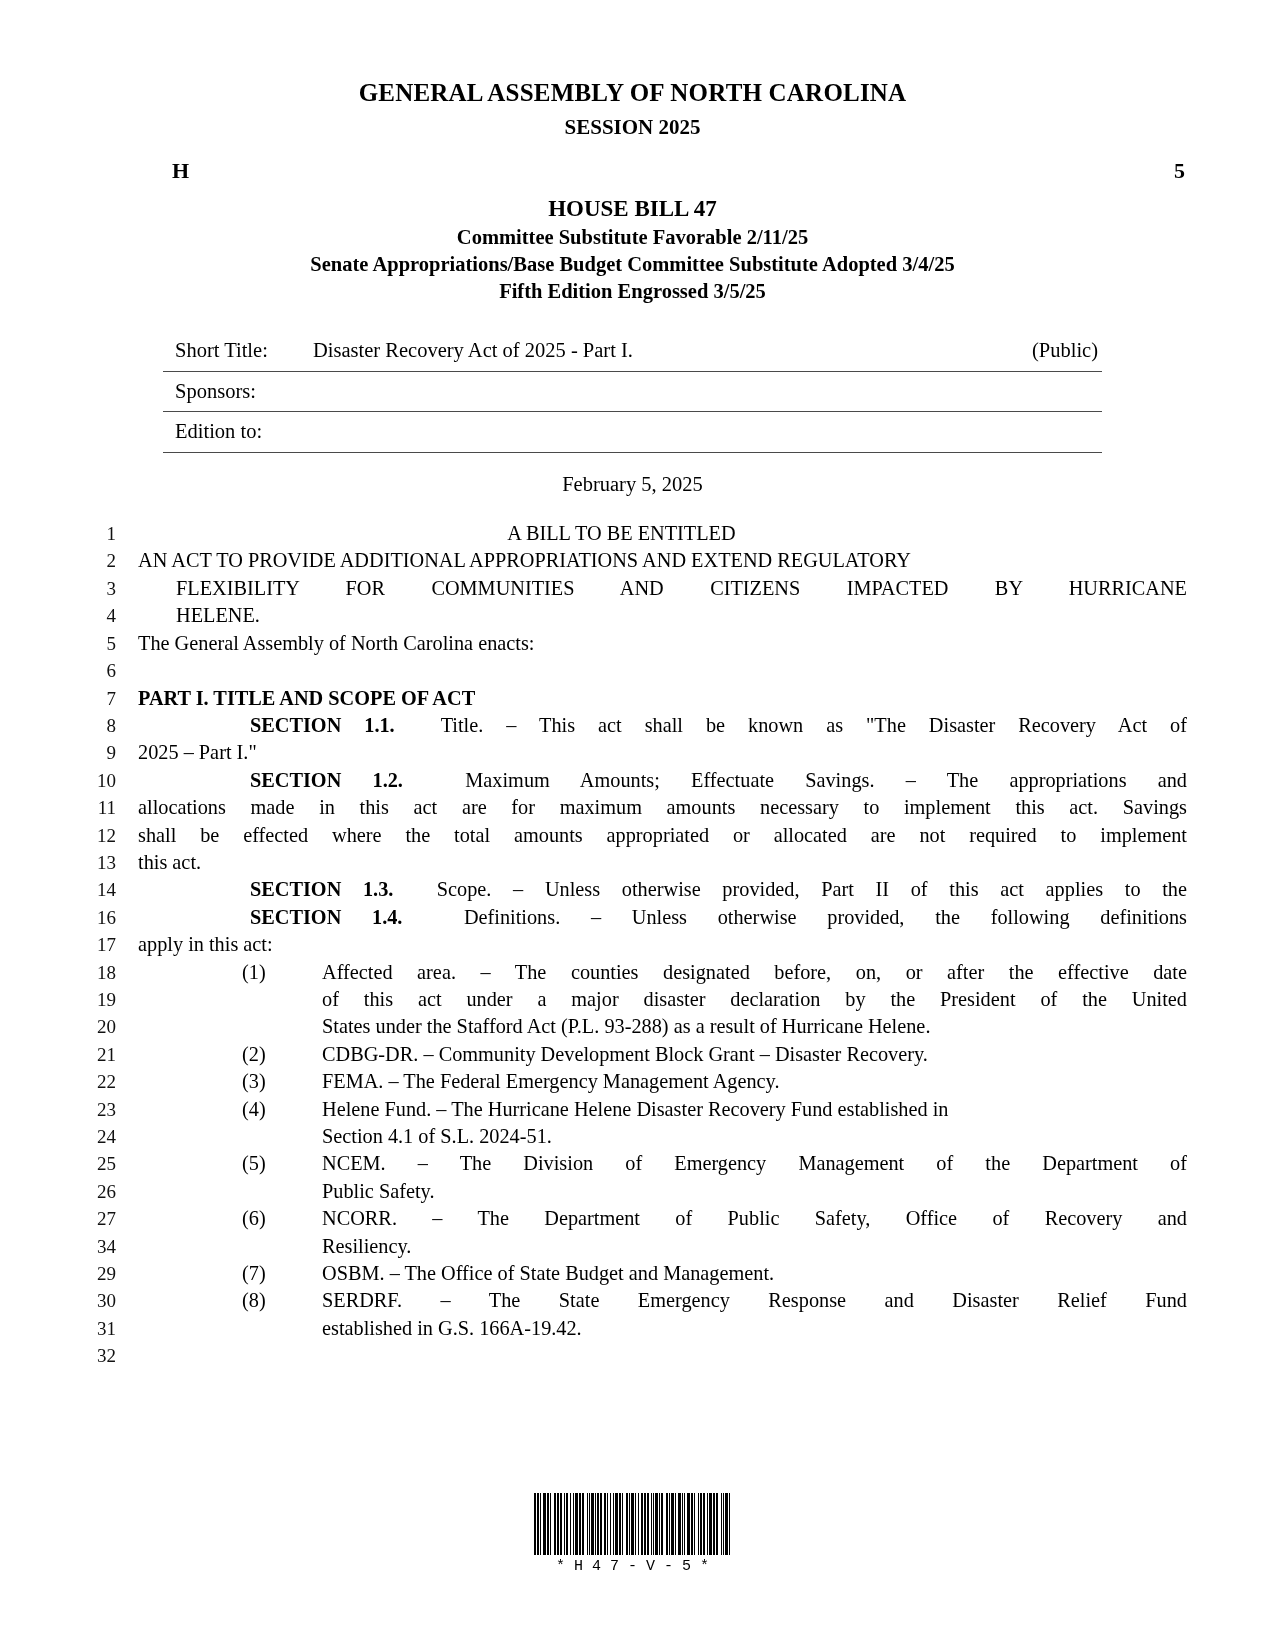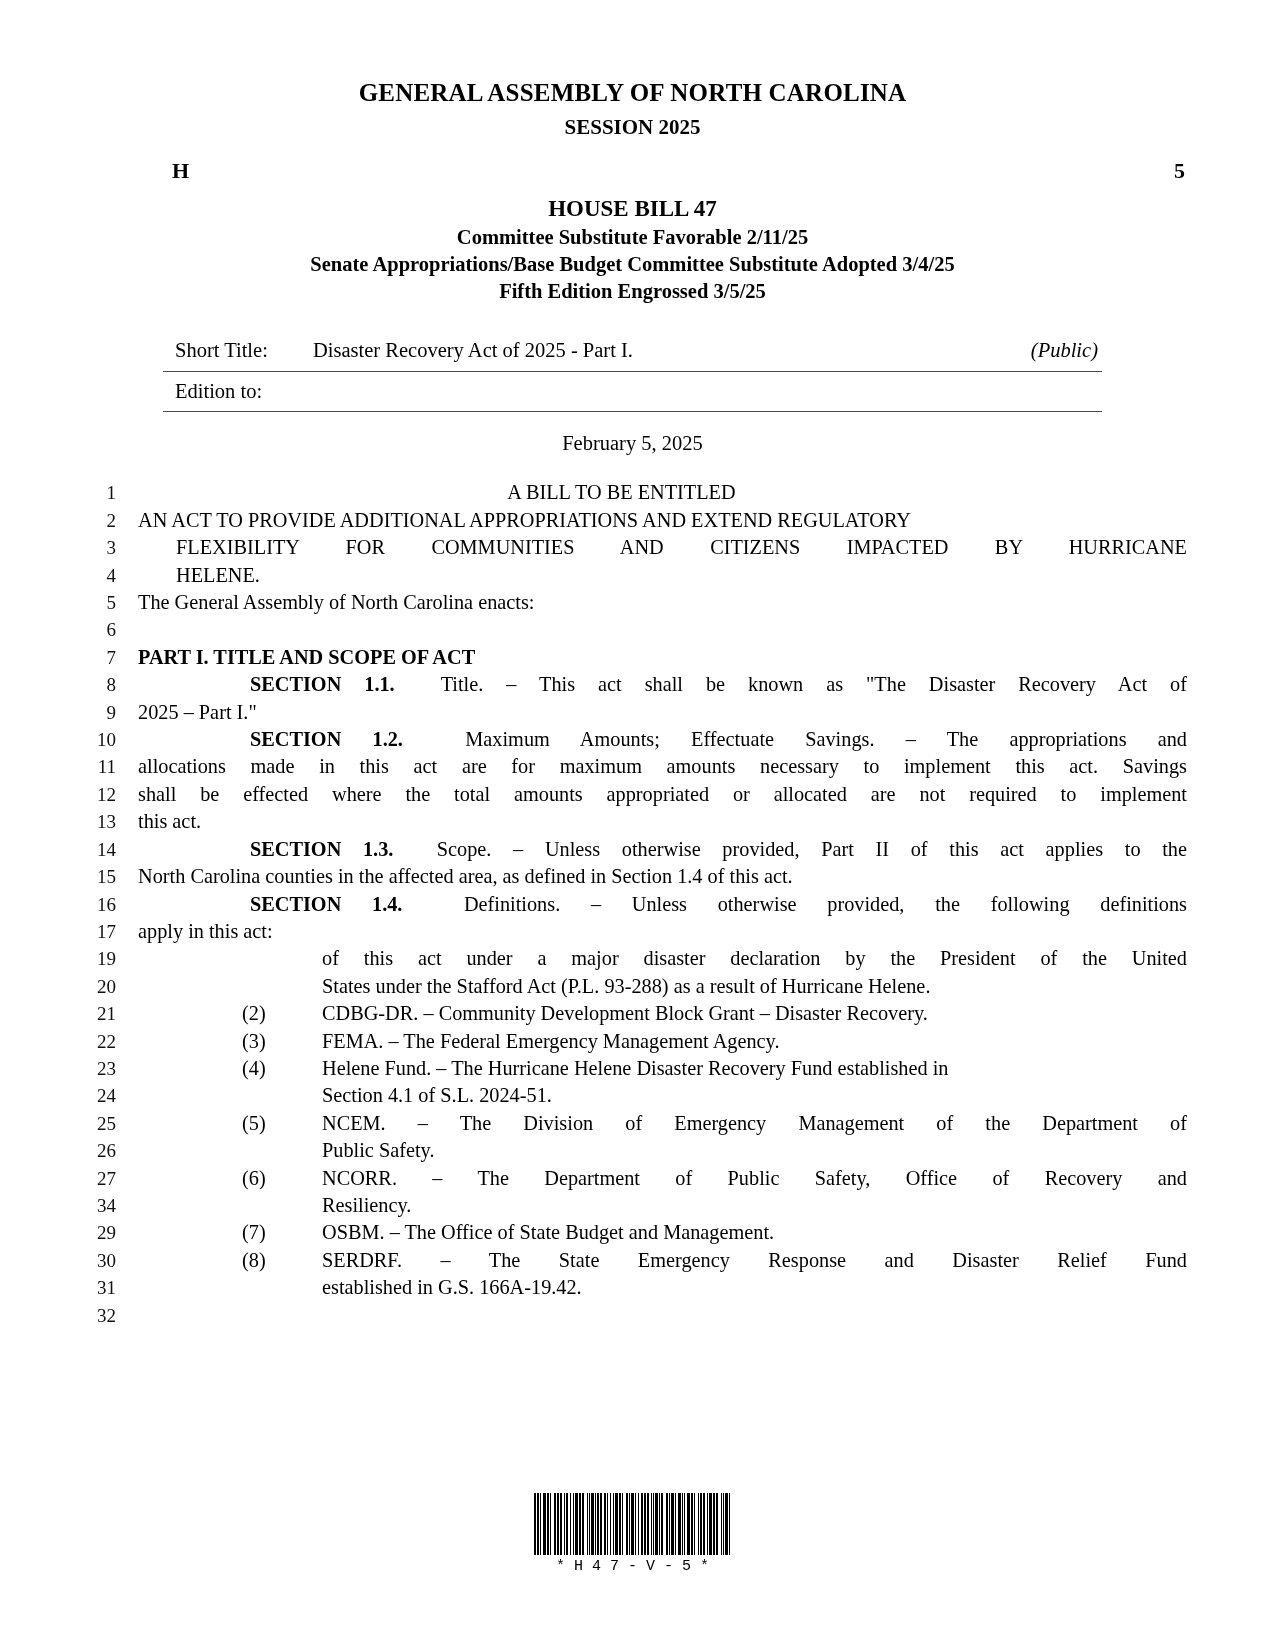--- a/index.html
+++ b/index.html
@@ -89,21 +89,20 @@
   .tb-label {
     width: 138px;
     flex: 0 0 auto;
   }
   .tb-value {
     flex: 1 1 auto;
   }
   .tb-right {
     flex: 0 0 auto;
     padding-right: 4px;
-    font-style: italic;
   }
 
   .filing-date {
     text-align: center;
     font-size: 20.5px;
     margin-top: 20px;
   }
 
   
   .body-area {
@@ -221,20 +220,24 @@
     <div class="edition">Fifth Edition Engrossed 3/5/25</div>
   </div>
 
   <div class="titleblock">
     <div class="tb-row rule-bottom">
       <div class="tb-label">Short Title:</div>
       <div class="tb-value">Disaster Recovery Act of 2025 - Part I.</div>
       <div class="tb-right">(Public)</div>
     </div>
     <div class="tb-row rule-bottom">
+      <div class="tb-label">Sponsors:</div>
+      <div class="tb-value"></div>
+    </div>
+    <div class="tb-row rule-bottom">
       <div class="tb-label">Edition to:</div>
       <div class="tb-value"></div>
     </div>
   </div>
 
   <div class="filing-date">February 5, 2025</div>
 
   <div class="body-area" id="body-area">
       <div class="line">
         <div class="lineno">1</div>
@@ -286,32 +289,32 @@
       </div>
       <div class="line">
         <div class="lineno">13</div>
         <div class="linetext">this act.</div>
       </div>
       <div class="line">
         <div class="lineno">14</div>
         <div class="linetext just"><span class="sec-indent"><span class="b">SECTION 1.3.</span><span>&nbsp;&nbsp;Scope. – Unless otherwise provided, Part II of this act applies to the</span></span></div>
       </div>
       <div class="line">
-        <div class="lineno">15</div>
-        <div class="linetext">North Carolina counties in the affected area, as defined in Section 1.4 of this act.</div>
-      </div>
-      <div class="line">
         <div class="lineno">16</div>
         <div class="linetext just"><span class="sec-indent"><span class="b">SECTION 1.4.</span><span>&nbsp;&nbsp;Definitions. – Unless otherwise provided, the following definitions</span></span></div>
       </div>
       <div class="line">
         <div class="lineno">17</div>
         <div class="linetext">apply in this act:</div>
       </div>
       <div class="line">
+        <div class="lineno">18</div>
+        <div class="linetext"><div class="ind-item"><div class="marker">(1)</div><div class="itemtext just">Affected area. – The counties designated before, on, or after the effective date</div></div></div>
+      </div>
+      <div class="line">
         <div class="lineno">19</div>
         <div class="linetext ind-cont just">of this act under a major disaster declaration by the President of the United</div>
       </div>
       <div class="line">
         <div class="lineno">20</div>
         <div class="linetext ind-cont">States under the Stafford Act (P.L. 93-288) as a result of Hurricane Helene.</div>
       </div>
       <div class="line">
         <div class="lineno">21</div>
         <div class="linetext"><div class="ind-item"><div class="marker">(2)</div><div class="itemtext">CDBG-DR. – Community Development Block Grant – Disaster Recovery.</div></div></div>

